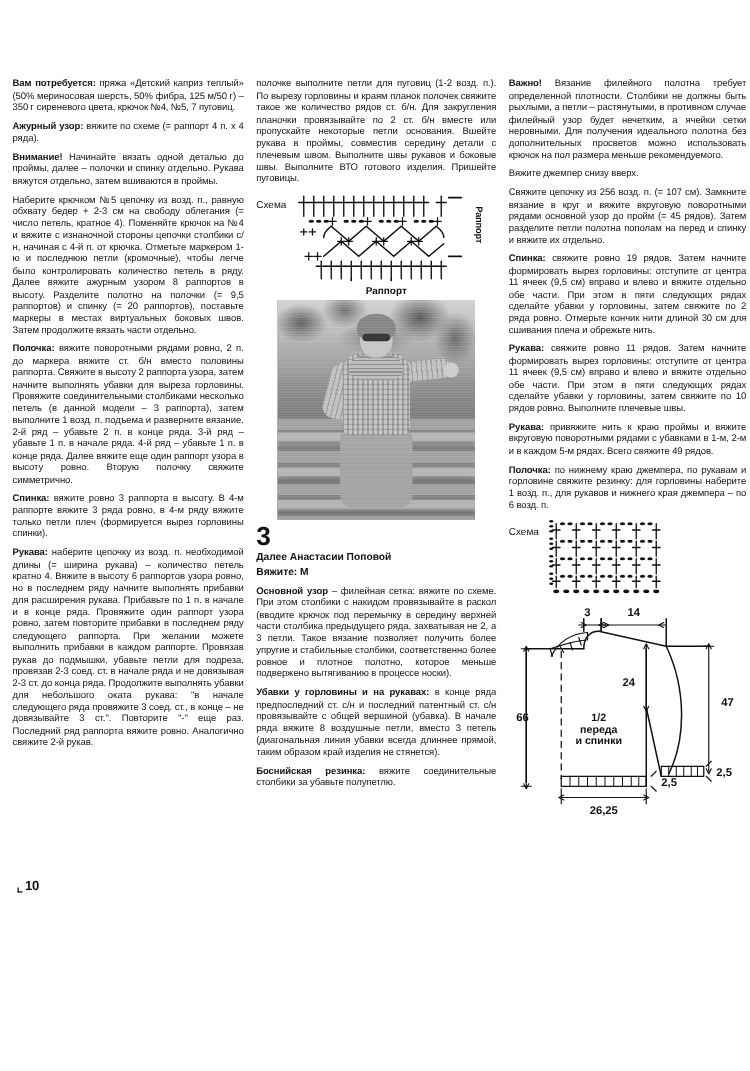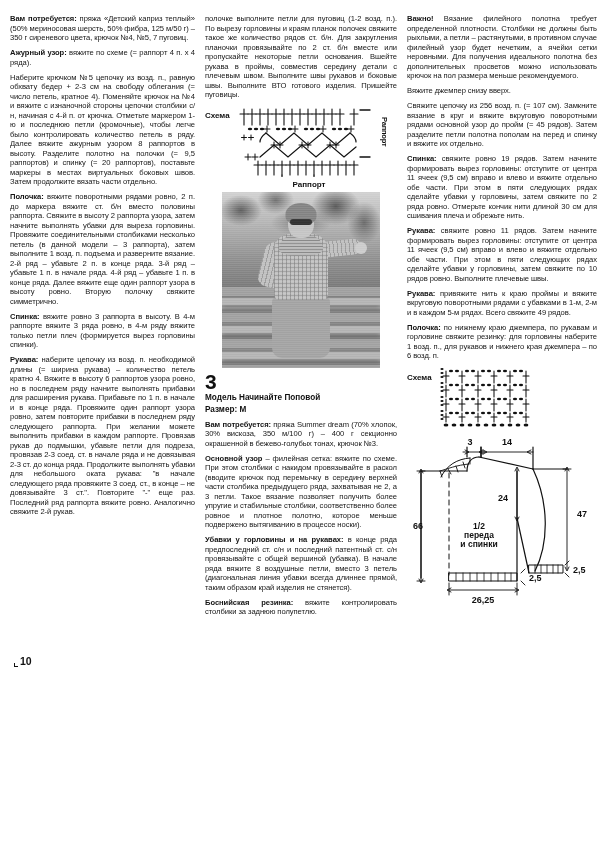--- a/index.html
+++ b/index.html
@@ -13,20 +13,21 @@
     overflow: hidden;
     position: relative;
   }
   .page {
     position: relative;
     width: 600px;
     height: 693px;
     padding: 14px 10px 0 10px;
     display: flex;
     gap: 10px;
+    margin-top: 48px;
   }
   .col {
     width: 185px;
     flex: 0 0 185px;
     position: relative;
   }
   .col.mid { width: 192px; flex: 0 0 192px; }
   .col.right { width: 190px; flex: 0 0 190px; }
 
   p.para {
@@ -174,21 +175,21 @@
 
   
   .schema-row {
     display: flex;
     align-items: flex-start;
     gap: 6px;
     margin: 2px 0 4px 0;
   }
   .schema-label {
     font-size: 8px;
-    font-weight: bold;
+    font-weight: normal;
     padding-top: 6px;
     white-space: nowrap;
   }
   .schema-box { position: relative; }
   .rapport-v {
     position: absolute;
     right: -13px;
     top: 12px;
     font-size: 7.5px;
     font-weight: bold;
@@ -231,20 +232,21 @@
   svg { display: block; }
 </style>
 </head>
 <body>
 
 <div class="page">
 
   <div class="col left">
     <p class="para"><b class="lead">Вам потребуется:</b><span> пряжа «Детский каприз теплый» (50% мериносовая шерсть, 50% фибра, 125 м/50 г) – 350 г сиреневого цвета, крючок №4, №5, 7 пуговиц.</span></p>
     <p class="para"><b class="lead">Ажурный узор:</b><span> вяжите по схеме (= раппорт 4 п. х 4 ряда).</span></p>
+    <p class="para"><b class="lead">Внимание!</b><span> Начинайте вязать одной деталью до проймы, далее – полочки и спинку отдельно. Рукава вяжутся отдельно, затем вшиваются в проймы.</span></p>
     <p class="para"><span>Наберите крючком №5 цепочку из возд. п., равную обхвату бедер + 2-3 см на свободу облегания (= число петель, кратное 4). Поменяйте крючок на №4 и вяжите с изнаночной стороны цепочки столбики с/н, начиная с 4-й п. от крючка. Отметьте маркером 1-ю и последнюю петли (кромочные), чтобы легче было контролировать количество петель в ряду. Далее вяжите ажурным узором 8 раппортов в высоту. Разделите полотно на полочки (= 9,5 раппортов) и спинку (= 20 раппортов), поставьте маркеры в местах виртуальных боковых швов. Затем продолжите вязать части отдельно.</span></p>
     <p class="para"><b class="lead">Полочка:</b><span> вяжите поворотными рядами ровно, 2 п. до маркера вяжите ст. б/н вместо половины раппорта. Свяжите в высоту 2 раппорта узора, затем начните выполнять убавки для выреза горловины. Провяжите соединительными столбиками несколько петель (в данной модели – 3 раппорта), затем выполните 1 возд. п. подъема и разверните вязание. 2-й ряд – убавьте 2 п. в конце ряда. 3-й ряд – убавьте 1 п. в начале ряда. 4-й ряд – убавьте 1 п. в конце ряда. Далее вяжите еще один раппорт узора в высоту ровно. Вторую полочку свяжите симметрично.</span></p>
     <p class="para"><b class="lead">Спинка:</b><span> вяжите ровно 3 раппорта в высоту. В 4-м раппорте вяжите 3 ряда ровно, в 4-м ряду вяжите только петли плеч (формируется вырез горловины спинки).</span></p>
     <p class="para"><b class="lead">Рукава:</b><span> наберите цепочку из возд. п. необходимой длины (= ширина рукава) – количество петель кратно 4. Вяжите в высоту 6 раппортов узора ровно, но в последнем ряду начните выполнять прибавки для расширения рукава. Прибавьте по 1 п. в начале и в конце ряда. Провяжите один раппорт узора ровно, затем повторите прибавки в последнем ряду следующего раппорта. При желании можете выполнить прибавки в каждом раппорте. Провязав рукав до подмышки, убавьте петли для подреза, провязав 2-3 соед. ст. в начале ряда и не довязывая 2-3 ст. до конца ряда. Продолжите выполнять убавки для небольшого оката рукава: "в начале следующего ряда провяжите 3 соед. ст., в конце – не довязывайте 3 ст.". Повторите "-" еще раз. Последний ряд раппорта вяжите ровно. Аналогично свяжите 2-й рукав.</span></p>
   </div>
 
   <div class="col mid">
     <p class="para"><span>полочке выполните петли для пуговиц (1-2 возд. п.). По вырезу горловины и краям планок полочек свяжите такое же количество рядов ст. б/н. Для закругления планочки провязывайте по 2 ст. б/н вместе или пропускайте некоторые петли основания. Вшейте рукава в проймы, совместив середину детали с плечевым швом. Выполните швы рукавов и боковые швы. Выполните ВТО готового изделия. Пришейте пуговицы.</span></p>
 
     <div class="schema-row">
@@ -383,27 +385,26 @@
           <div class="yoke"></div>
           <div class="head"></div>
           <div class="hair"></div>
           <div class="glasses"></div>
         </div>
         <div class="grain"></div>
       </div>
     </div>
 
     <div class="num">3</div>
-    <div class="subline">Модель Начинайте Поповой</div>
-    <div class="subline last">Размер: M</div>
-
-    <p class="para"><b class="lead">Вам потребуется:</b><span> пряжа Summer dream (70% хлопок, 30% вискоза, 350 м/100 г) – 400 г секционно окрашенной в бежево-голубых тонах, крючок №3.</span></p>
+    <div class="subline">Далее Анастасии Поповой</div>
+    <div class="subline last">Вяжите: M</div>
+
     <p class="para"><b class="lead">Основной узор</b><span> – филейная сетка: вяжите по схеме. При этом столбики с накидом провязывайте в раскол (вводите крючок под перемычку в середину верхней части столбика предыдущего ряда, захватывая не 2, а 3 петли. Такое вязание позволяет получить более упругие и стабильные столбики, соответственно более ровное и плотное полотно, которое меньше подвержено вытягиванию в процессе носки).</span></p>
     <p class="para"><b class="lead">Убавки у горловины и на рукавах:</b><span> в конце ряда предпоследний ст. с/н и последний патентный ст. с/н провязывайте с общей вершиной (убавка). В начале ряда вяжите 8 воздушные петли, вместо 3 петель (диагональная линия убавки всегда длиннее прямой, таким образом край изделия не стянется).</span></p>
-    <p class="para"><b class="lead">Боснийская резинка:</b><span> вяжите контролировать столбики за заднюю полупетлю.</span></p>
+    <p class="para"><b class="lead">Боснийская резинка:</b><span> вяжите соединительные столбики за убавьте полупетлю.</span></p>
   </div>
 
   <div class="col right">
     <p class="para"><b class="lead">Важно!</b><span> Вязание филейного полотна требует определенной плотности. Столбики не должны быть рыхлыми, а петли – растянутыми, в противном случае филейный узор будет нечетким, а ячейки сетки неровными. Для получения идеального полотна без дополнительных просветов можно использовать крючок на пол размера меньше рекомендуемого.</span></p>
     <p class="para"><span>Вяжите джемпер снизу вверх.</span></p>
     <p class="para"><span>Свяжите цепочку из 256 возд. п. (= 107 см). Замкните вязание в круг и вяжите вкруговую поворотными рядами основной узор до пройм (= 45 рядов). Затем разделите петли полотна пополам на перед и спинку и вяжите их отдельно.</span></p>
     <p class="para"><b class="lead">Спинка:</b><span> свяжите ровно 19 рядов. Затем начните формировать вырез горловины: отступите от центра 11 ячеек (9,5 см) вправо и влево и вяжите отдельно обе части. При этом в пяти следующих рядах сделайте убавки у горловины, затем свяжите по 2 ряда ровно. Отмерьте кончик нити длиной 30 см для сшивания плеча и обрежьте нить.</span></p>
     <p class="para"><b class="lead">Рукава:</b><span> свяжите ровно 11 рядов. Затем начните формировать вырез горловины: отступите от центра 11 ячеек (9,5 см) вправо и влево и вяжите отдельно обе части. При этом в пяти следующих рядах сделайте убавки у горловины, затем свяжите по 10 рядов ровно. Выполните плечевые швы.</span></p>
     <p class="para"><b class="lead">Рукава:</b><span> привяжите нить к краю проймы и вяжите вкруговую поворотными рядами с убавками в 1-м, 2-м и в каждом 5-м рядах. Всего свяжите 49 рядов.</span></p>
     <p class="para tight"><b class="lead">Полочка:</b><span> по нижнему краю джемпера, по рукавам и горловине свяжите резинку: для горловины наберите 1 возд. п., для рукавов и нижнего края джемпера – по 6 возд. п.</span></p>

